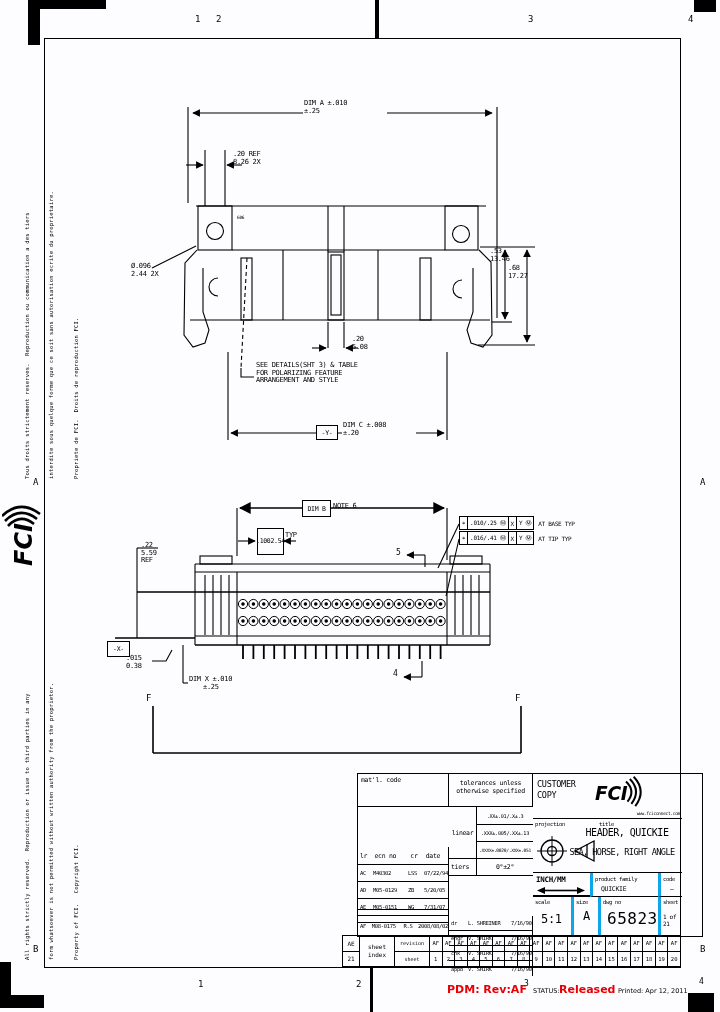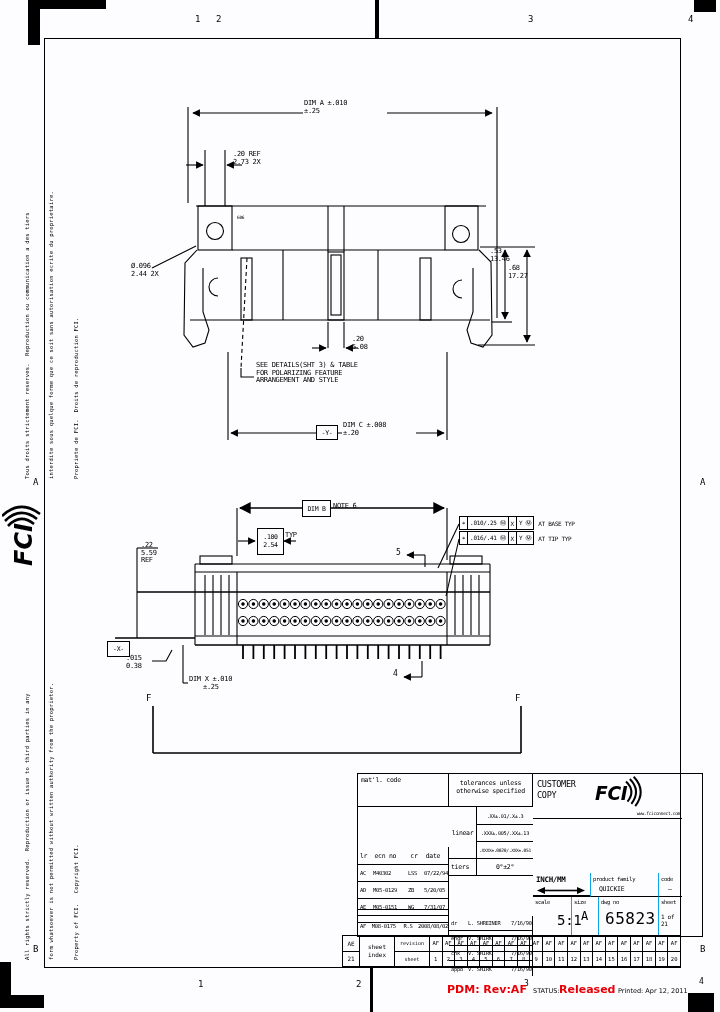--- a/index.html
+++ b/index.html
@@ -15,21 +15,21 @@
   .tiny{font-size:4.5px;}
   .box{position:absolute;border:1px solid #000;display:flex;align-items:center;justify-content:center;
        font-size:6.5px;background:#fdfdff;letter-spacing:-0.3px;}
   svg.art{position:absolute;left:0;top:0;pointer-events:none;}
   
   .vtext{position:absolute;transform:rotate(-90deg);transform-origin:0 0;
          font-size:5.5px;line-height:1.5;white-space:pre;letter-spacing:0.2px;color:#000;}
   
   #titleblock{position:absolute;left:357px;top:773px;width:324px;height:162px;border:1.2px solid #000;font-size:6.5px;padding-left:20px;}
   #titleblock .cell{position:absolute;box-sizing:border-box;letter-spacing:-0.3px;}
-  .bR{border-right:1px solid #000;} .bB{border-bottom:1px solid #000;} .bL{border-left:1px solid #0ea5e9;}
+  .bR{border-right:1px solid #000;} .bB{border-bottom:1px solid #000;} .bL{border-left:3px solid #0ea5e9;}
   .hB{border-bottom:2px solid #000;}
   .rowflex{display:flex;margin-top:40px;}
   #strip{position:absolute;left:342px;top:935px;width:339px;height:32px;border:1.2px solid #000;box-sizing:border-box;
          display:flex;font-size:6px;}
   .ss-col{display:flex;flex-direction:column;border-right:1px solid #000;}
   .ss-half{flex:1;display:flex;align-items:center;justify-content:center;border-bottom:1px solid #000;box-sizing:border-box;}
   .ss-half:last-child{border-bottom:none;}
   .ss-row{flex:1;display:flex;}
   .ss-c{flex:1;border-right:1px solid #000;display:flex;align-items:center;justify-content:center;font-size:5.5px;}
   .ss-c:last-child{border-right:none;}
@@ -290,36 +290,36 @@
       <line x1="422" y1="677" x2="404" y2="677" marker-end="url(#ar)"></line>
       <line x1="422" y1="677" x2="422" y2="661"></line>
 
       <line x1="153" y1="706" x2="153" y2="753" stroke-width="1.6"></line>
       <line x1="521" y1="706" x2="521" y2="753" stroke-width="1.6"></line>
       <line x1="153" y1="753" x2="521" y2="753" stroke-width="1.6"></line>
     </g>
   </svg>
 
   <div class="lbl bg c" style="left:303px;top:100px;width:82px;"><span>DIM A ±.010</span><br><span>±.25</span></div>
-  <div class="lbl" style="left:233px;top:151px;"><span>.20 REF</span><br><span>2.73 2X</span></div>
+  <div class="lbl" style="left:233px;top:151px;"><span>.20 REF</span><br><span>8.26 2X</span></div>
   <div class="lbl" style="left:131px;top:263px;"><span>Ø.096</span><br><span>2.44 2X</span></div>
   <svg class="art" width="720" height="1012" style="pointer-events:none;">
       <line x1="152" y1="268" x2="196" y2="246" stroke="#000" stroke-width="1.1"></line>
     </svg>
   <div class="lbl tiny" style="left:237px;top:216px;">606</div>
   <div class="lbl" style="left:490px;top:248px;"><span>.53</span><br><span>13.46</span></div>
   <div class="lbl" style="left:508px;top:265px;"><span>.68</span><br><span>17.27</span></div>
   <div class="lbl" style="left:352px;top:336px;"><span>.20</span><br><span>5.08</span></div>
   <div class="lbl" style="left:256px;top:362px;"><span>SEE DETAILS(SHT 3) &amp; TABLE</span><br><span>FOR POLARIZING FEATURE</span><br><span>ARRANGEMENT AND STYLE</span></div>
   <div class="box" style="left:316px;top:425px;width:20px;height:13px;">-Y-</div>
   <div class="lbl bg c" style="left:342px;top:422px;width:72px;"><span>DIM C ±.008</span><br><span>±.20</span></div>
 
   <div class="box" style="left:302px;top:500px;width:27px;height:15px;">DIM B</div>
   <div class="lbl" style="left:333px;top:503px;">NOTE 6</div>
-  <div class="box" style="left:257px;top:528px;width:25px;height:25px;flex-direction:column;line-height:1.1;">
+  <div class="box" style="left:257px;top:528px;width:25px;height:25px;flex-direction:row;line-height:1.1;">
       <span>.100</span>
       <span>2.54</span>
     </div>
   <div class="lbl" style="left:285px;top:532px;">TYP</div>
 
   <div class="fcf" style="left:459px;top:516px;">
     <span class="fc">⌖</span>
     <span class="fc">.010/.25 Ⓜ</span>
     <span class="fc">X</span>
     <span class="fc">Y Ⓜ</span>
@@ -410,39 +410,53 @@
     <div class="cell bB" style="left:175px;top:0;width:149px;height:45px;">
       <div style="position:absolute;left:4px;top:5px;font-size:8.5px;line-height:1.3;"><span>CUSTOMER</span><br><span>COPY</span></div>
       <svg style="position:absolute;left:62px;top:2px;" width="48px" height="34px" viewBox="0 0 62 42">
         <text x="0" y="30" font-family="DejaVu Sans, sans-serif" font-size="24" font-weight="bold" font-style="italic" fill="#000">FCI</text>
         <path d="M40,6 Q53,18 42,32" stroke="#000" stroke-width="2.6" fill="none"></path>
         <path d="M45,3 Q60,18 47,35" stroke="#000" stroke-width="2.6" fill="none"></path>
         <path d="M50,0 Q67,18 52,38" stroke="#000" stroke-width="2.6" fill="none"></path>
       </svg>
       <div style="position:absolute;right:2px;bottom:2px;font-size:4.5px;">www.fciconnect.com</div>
     </div>
+    <div class="cell bB" style="left:175px;top:45px;width:149px;height:54px;">
+      <div style="position:absolute;left:2px;top:2px;font-size:5.5px;">projection</div>
+      <svg style="position:absolute;left:4px;top:14px;" width="60" height="36" viewBox="0 0 60 36">
+        <circle cx="15" cy="18" r="11" stroke="#000" fill="none" stroke-width="1.3"></circle>
+        <circle cx="15" cy="18" r="4.5" stroke="#000" fill="none" stroke-width="1.3"></circle>
+        <line x1="0" y1="18" x2="30" y2="18" stroke="#000" stroke-width="1"></line>
+        <line x1="15" y1="3" x2="15" y2="33" stroke="#000" stroke-width="1"></line>
+        <path d="M57,8 L38,18 L57,28 Z" stroke="#000" fill="none" stroke-width="1.3"></path>
+        <line x1="50" y1="11.5" x2="50" y2="24.5" stroke="#000" stroke-width="1.3"></line>
+      </svg>
+      <div style="position:absolute;left:66px;top:2px;font-size:5.5px;">title</div>
+      <div style="position:absolute;left:40px;top:8px;width:108px;text-align:center;font-size:10px;letter-spacing:-0.5px;">HEADER, QUICKIE</div>
+      <div style="position:absolute;left:30px;top:28px;width:118px;text-align:center;font-size:8.6px;letter-spacing:-0.6px;">SEA, HORSE, RIGHT ANGLE</div>
+    </div>
     <div class="cell hB" style="left:175px;top:99px;width:57px;height:24px;">
       <div style="position:absolute;left:3px;top:2px;font-size:7.5px;font-weight:bold;">INCH/MM</div>
       <svg style="position:absolute;left:3px;top:13px;" width="50" height="9" viewBox="0 0 50 9">
         <path d="M1,4.5 L9,1 L9,8 Z" fill="#000"></path>
           <line x1="9" y1="4.5" x2="41" y2="4.5" stroke="#000" stroke-width="1.6"></line>
           <path d="M49,4.5 L41,1 L41,8 Z" fill="#000"></path>
       </svg>
     </div>
     <div class="cell bB bL" style="left:232px;top:99px;width:68px;height:24px;">
       <span style="position:absolute;left:2px;top:3px;font-size:5.5px;">product family</span>
       <span style="position:absolute;left:8px;top:12px;font-size:6.5px;">QUICKIE</span>
     </div>
     <div class="cell bB bL" style="left:300px;top:99px;width:24px;height:24px;">
       <span style="position:absolute;left:2px;top:3px;font-size:5.5px;">code</span>
       <span style="position:absolute;left:9px;top:12px;font-size:6.5px;">—</span>
     </div>
     <div class="cell" style="left:175px;top:123px;width:38px;height:39px;">
       <span style="position:absolute;left:2px;top:2px;font-size:5.5px;">scale</span>
-      <span style="position:absolute;left:24px;top:15px;font-size:14px;">5:1</span>
+      <span style="position:absolute;left:8px;top:15px;font-size:12px;">5:1</span>
     </div>
     <div class="cell bL" style="left:213px;top:123px;width:27px;height:39px;">
       <span style="position:absolute;left:2px;top:2px;font-size:5.5px;">size</span>
       <span style="position:absolute;left:9px;top:12px;font-size:12px;">A</span>
     </div>
     <div class="cell bL" style="left:240px;top:123px;width:60px;height:39px;">
       <span style="position:absolute;left:2px;top:2px;font-size:5.5px;">dwg no</span>
       <span style="position:absolute;left:6px;top:12px;font-size:16px;letter-spacing:0.5px;">65823</span>
     </div>
     <div class="cell bL" style="left:300px;top:123px;width:24px;height:39px;">

